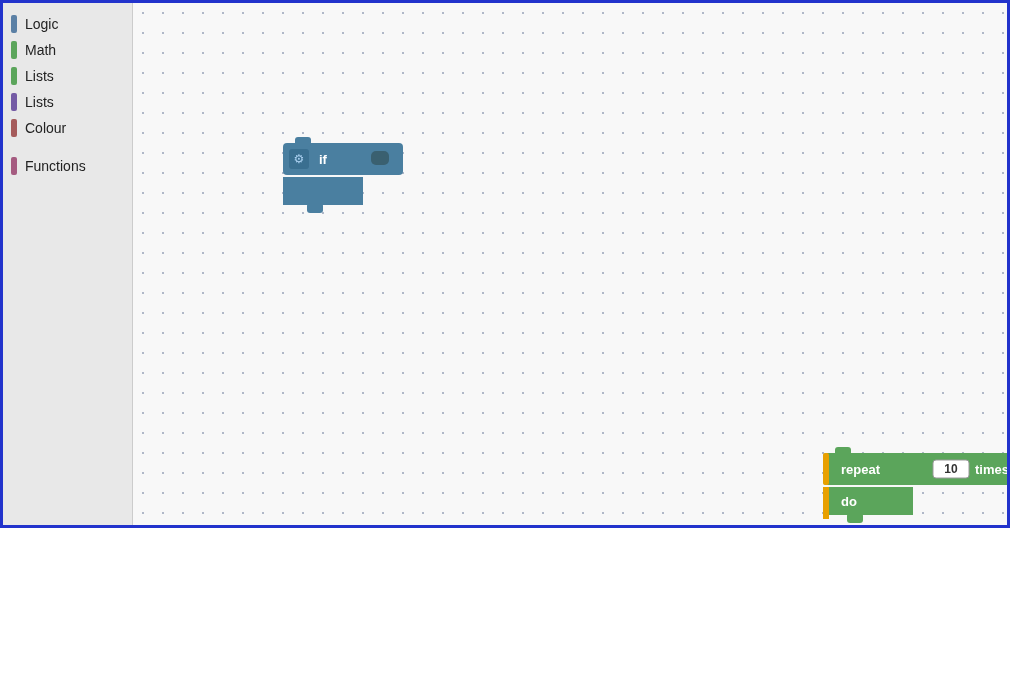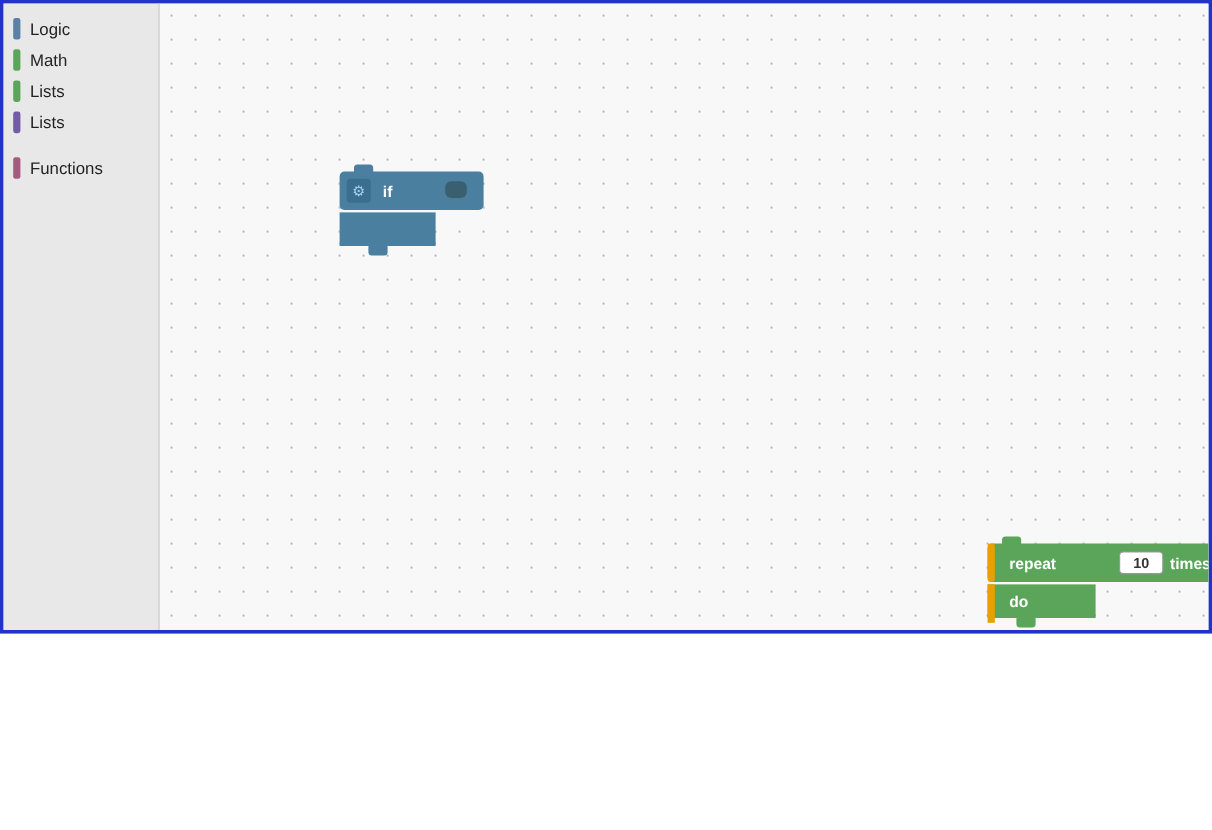--- a/index.html
+++ b/index.html
@@ -87,20 +87,24 @@
       <span>Math</span>
     </div>
     <div class="sidebar-item">
       <span class="color-bar" style="background:#5ba55b;"></span>
       <span>Lists</span>
     </div>
     <div class="sidebar-item">
       <span class="color-bar" style="background:#745ba5;"></span>
       <span>Lists</span>
     </div>
+    <div class="sidebar-item">
+      <span class="color-bar" style="background:#a55b5b;"></span>
+      <span>Colour</span>
+    </div>
     <div class="sidebar-spacer"></div>
     <div class="sidebar-item">
       <span class="color-bar" style="background:#a55b80;"></span>
       <span>Functions</span>
     </div>
   </div>
 
   <div class="canvas-area">
 
     <svg class="block-svg" style="position:absolute; left:150px; top:140px; overflow:visible;" width="120" height="70">

